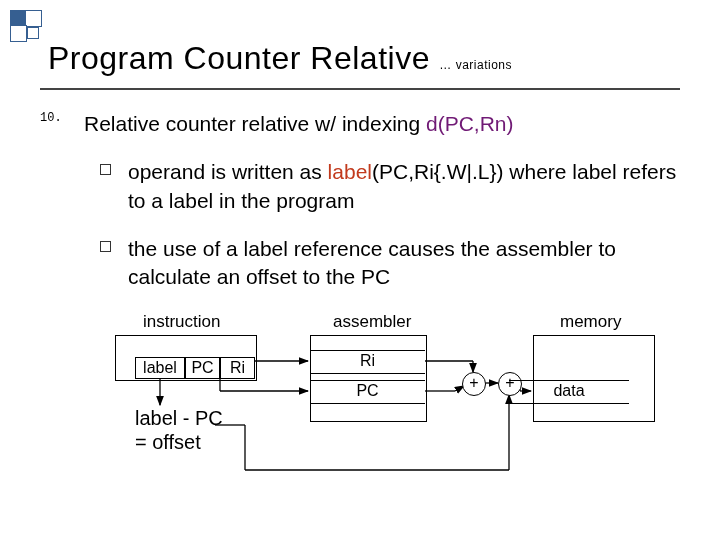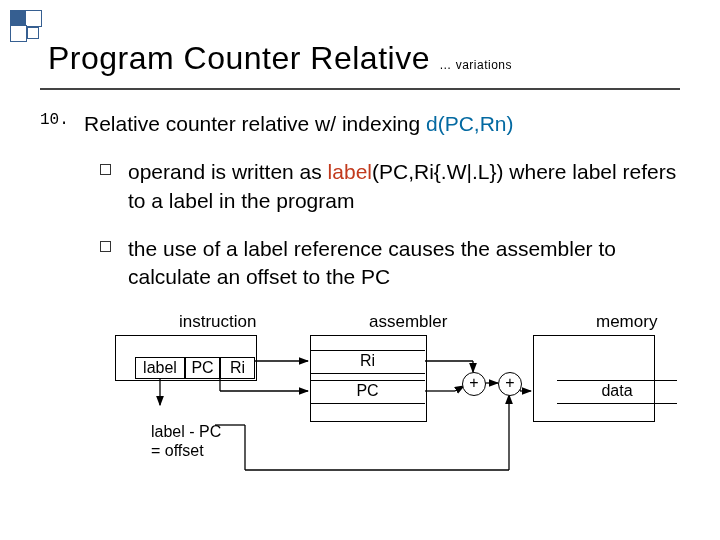--- a/index.html
+++ b/index.html
@@ -52,27 +52,27 @@
     top: 110px;
     left: 40px;
     width: 640px;
     font-size: 21px;
     line-height: 1.35;
   }
   .list-num {
     position: absolute;
     left: 0;
     top: 0;
-    font-size: 16px;
+    font-size: 12px;
     font-family: "Courier New", monospace;
   }
   .list-body {
     margin-left: 44px;
   }
-  .dpcrn { color: #0369a1; }
+  .dpcrn { color: #701a75; }
   .lbl   { color: #c23a1d; }
   .sub {
     position: relative;
     margin-left: 20px;
     margin-top: 20px;
   }
   .sub-mark {
     position: absolute;
     left: -4px;
     top: 6px;
@@ -88,21 +88,21 @@
   
   .diagram {
     position: absolute;
     left: 115px;
     top: 310px;
     width: 560px;
     height: 220px;
     font-family: Arial, Helvetica, sans-serif;
     font-size: 17px;
   }
-  .lbl-top { position: absolute; margin-left: 36px; }
+  .lbl-top { position: absolute; }
 
   .instr-box {
     position: absolute;
     left: 0px; top: 25px; width: 140px; height: 44px;
     border: 1.5px solid #000;
   }
   .instr-row {
     position: absolute;
     left: 0px; top: 47px; width: 140px; height: 22px;
   }
@@ -137,34 +137,33 @@
   .reg-ri { top: 40px; }
   .reg-pc { top: 70px; }
 
   .mem-box {
     position: absolute;
     left: 418px; top: 25px; width: 120px; height: 85px;
     border: 1.5px solid #000;
   }
   .mem-row {
     position: absolute;
-    left: 442px; top: 70px; width: 120px; height: 22px;
+    left: 394px; top: 70px; width: 120px; height: 22px;
     border-top: 1px solid #000;
     border-bottom: 1px solid #000;
     text-align: center;
     line-height: 20px;
     font-size: 16px;
   }
 
   .offset-lbl {
     position: absolute;
-    left: 20px; top: 112px;
-    font-size: 16px;
+    left: 20px; top: 96px;
+    font-size: 20px;
     line-height: 1.2;
-    margin-left: 16px;
   }
 
   .adder {
     position: absolute;
     width: 22px; height: 22px;
     border: 1.5px solid #000;
     border-radius: 50%;
     background: #fff;
     text-align: center;
     line-height: 19px;

